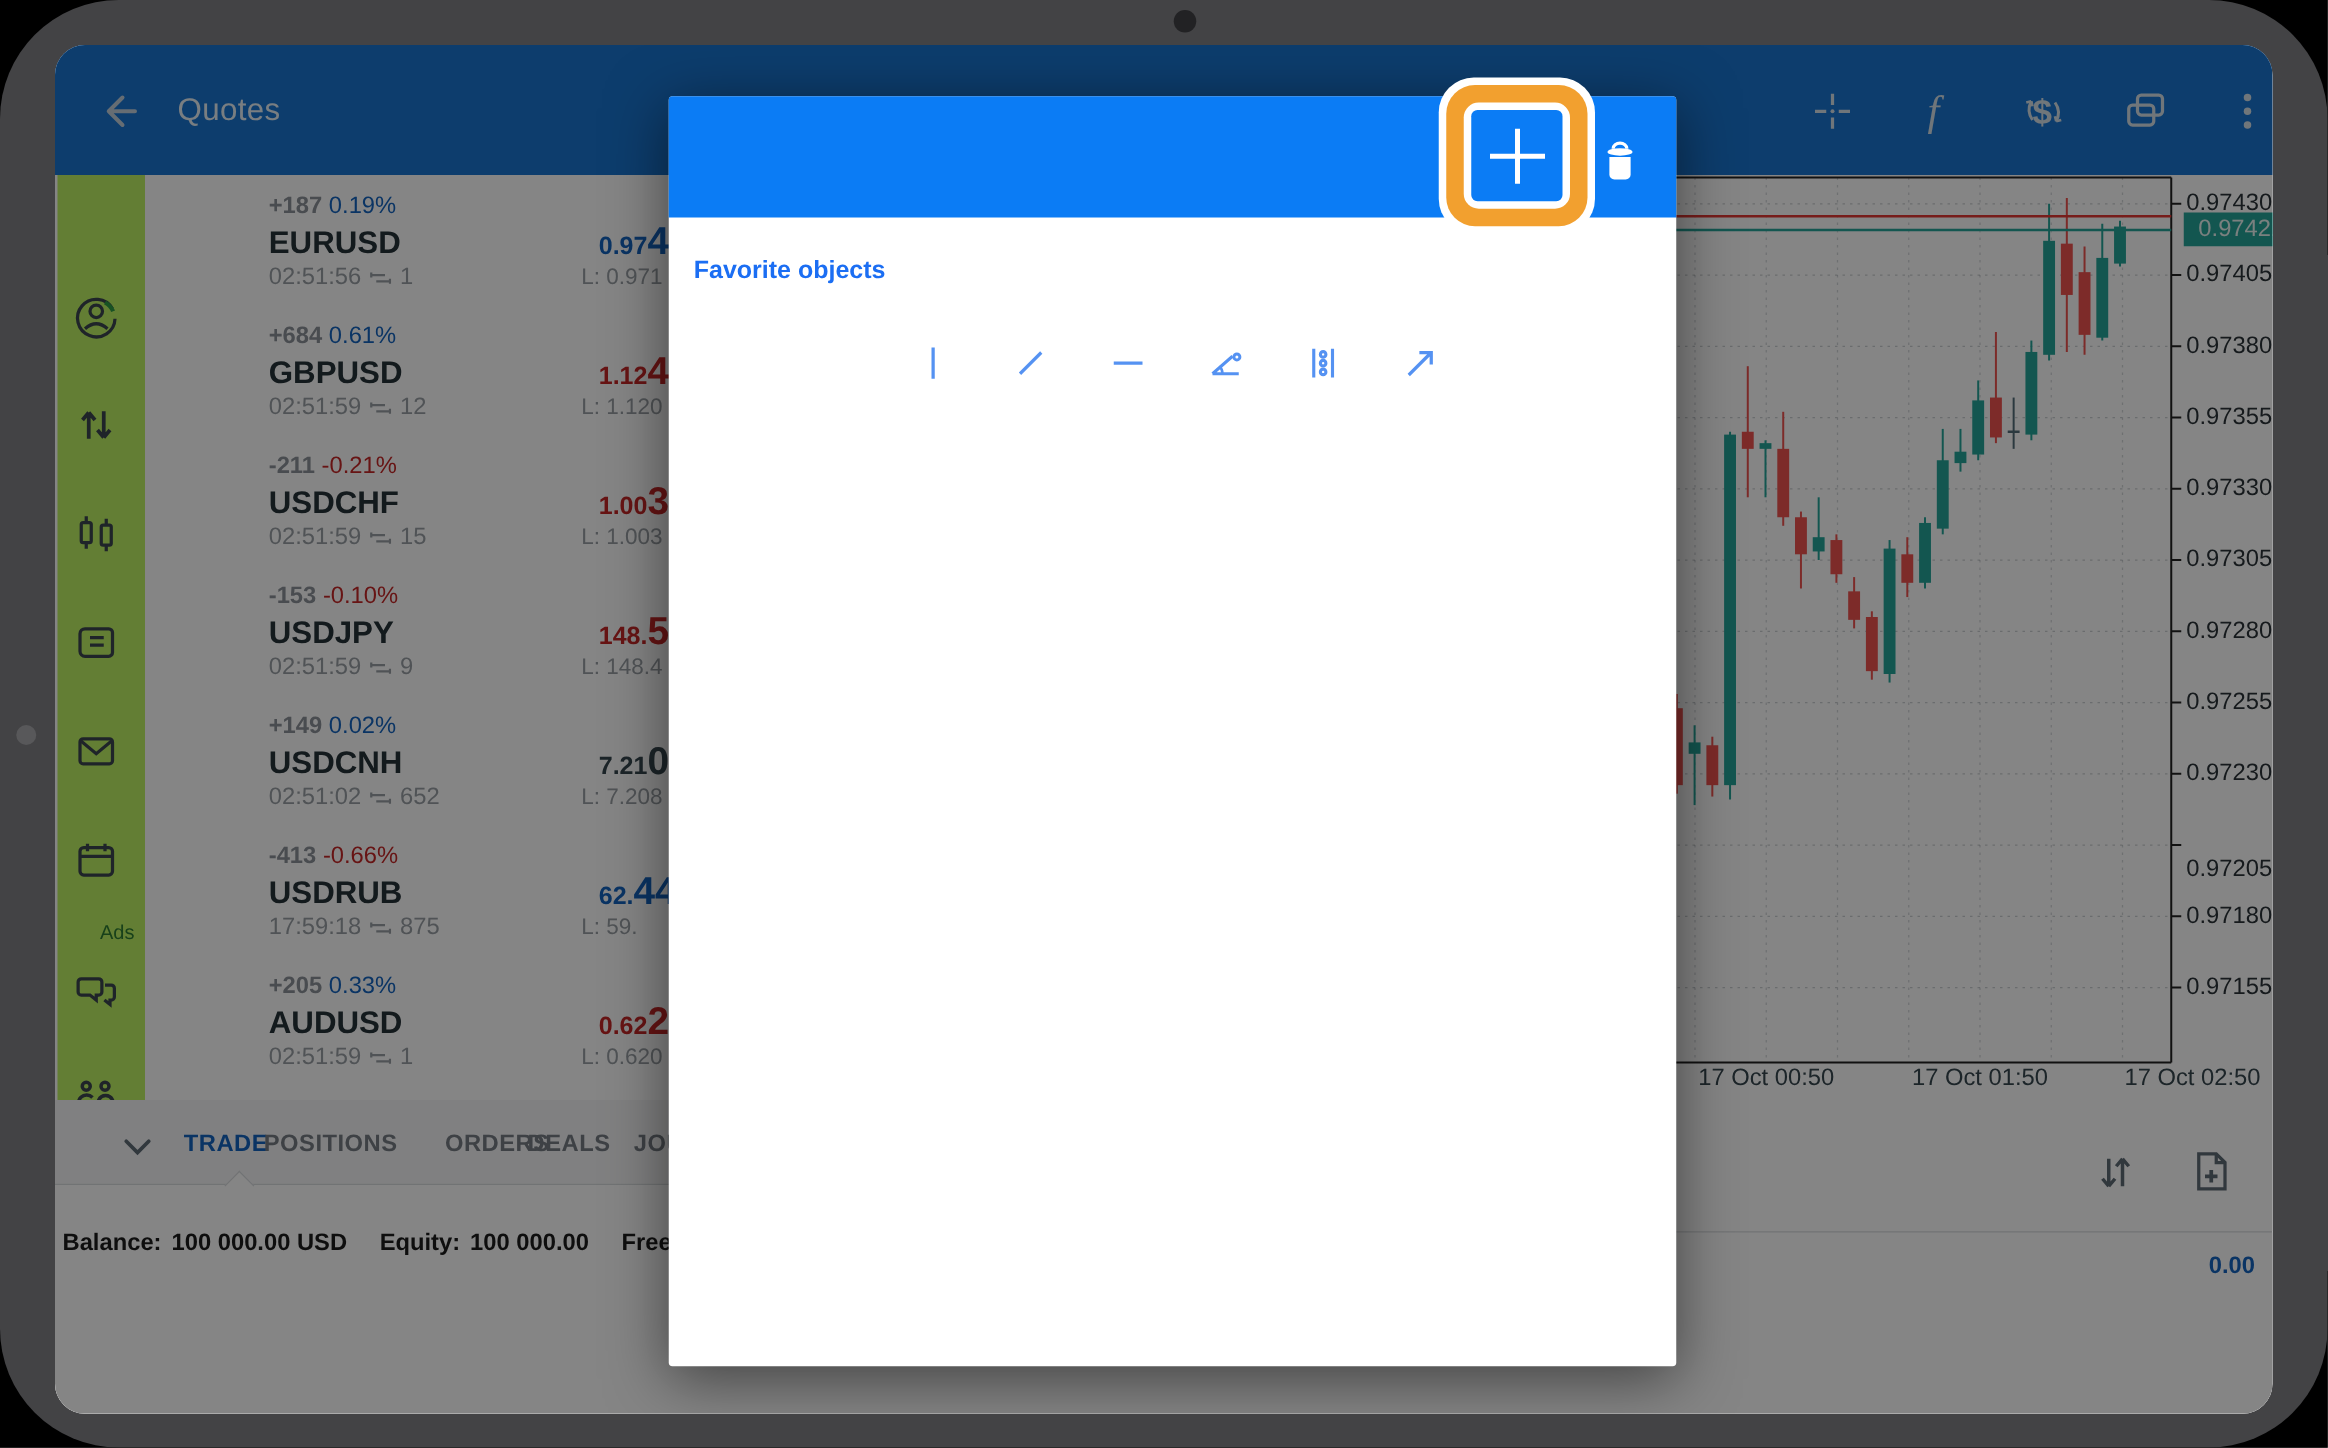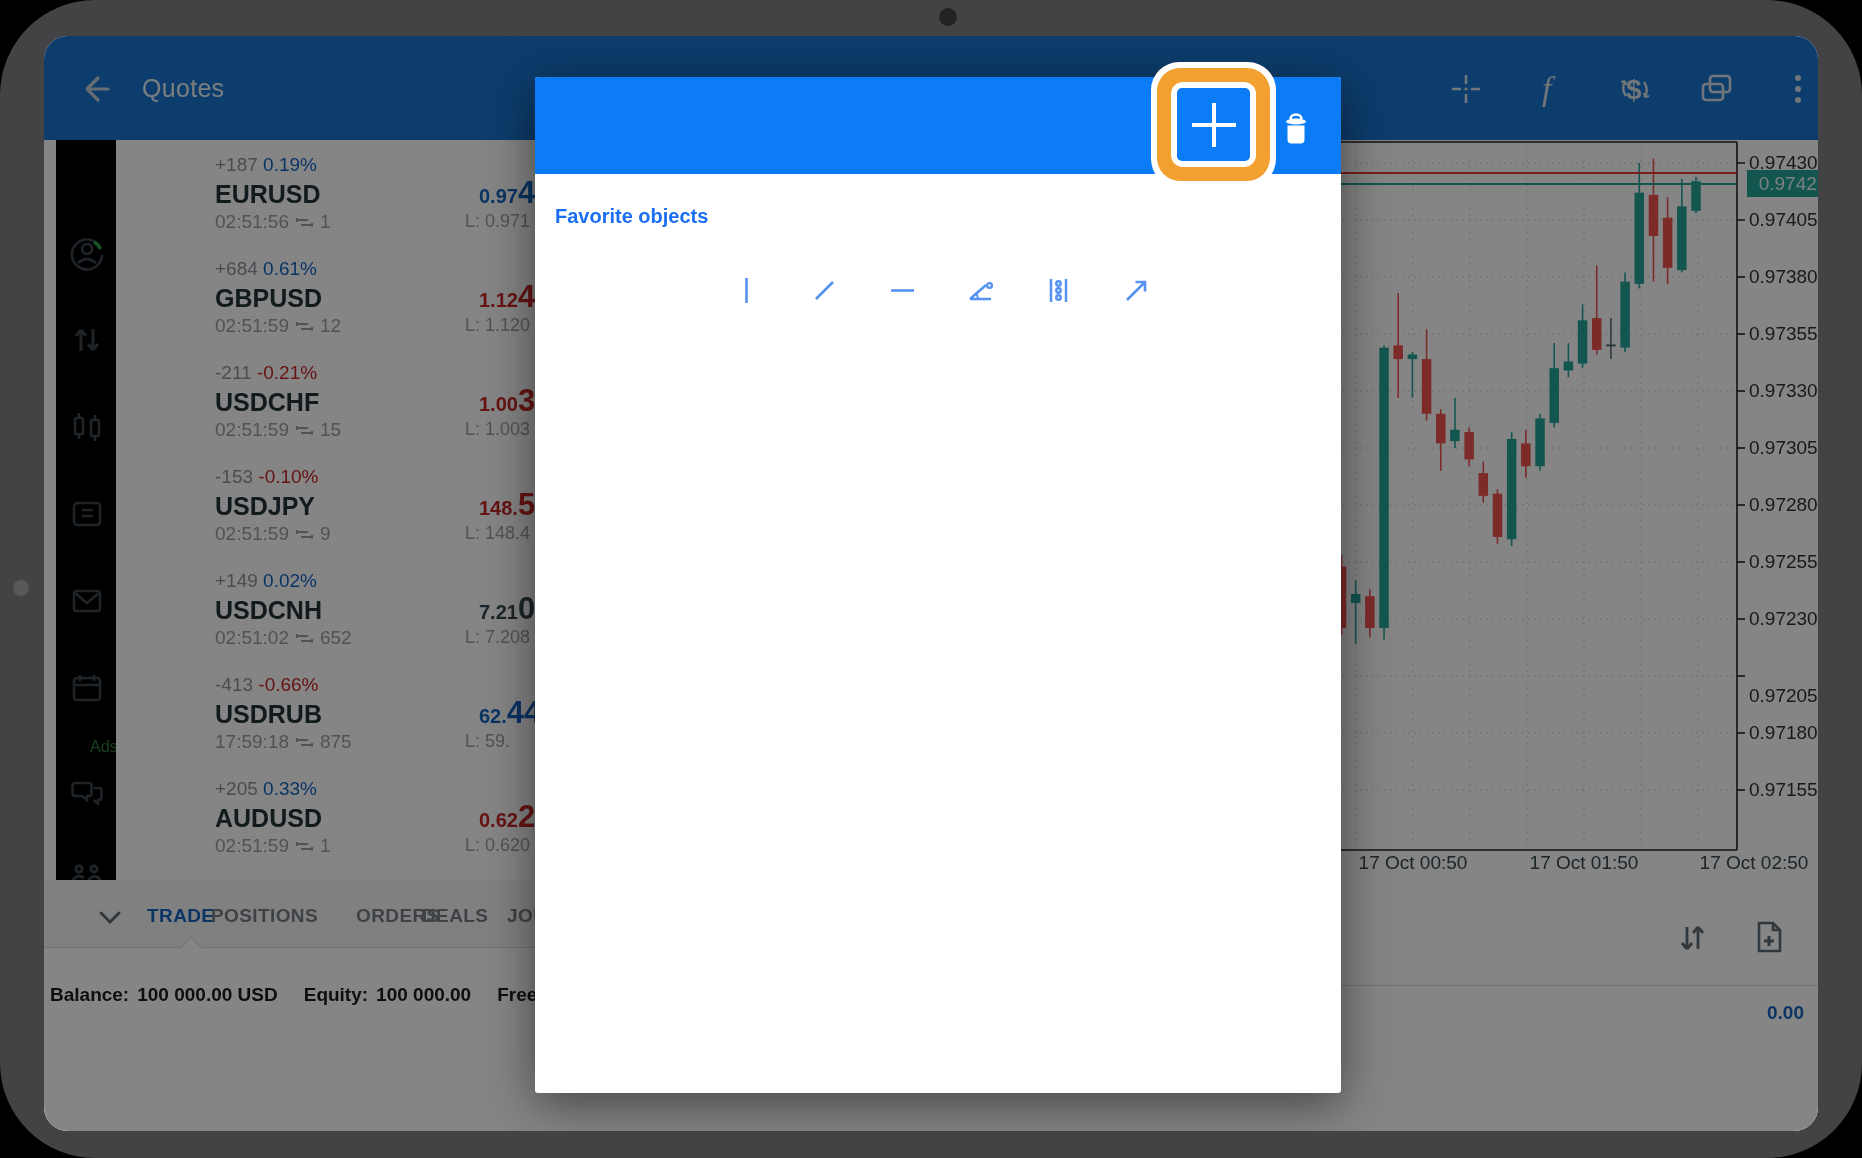--- a/index.html
+++ b/index.html
@@ -11,30 +11,30 @@
           border-radius:24px;overflow:hidden;background:#fff;}
 
   
   .appbar{position:absolute;left:0;top:0;width:1774px;height:104px;background:#1976D2;}
   .appbar .back{position:absolute;left:28px;top:31px;width:44px;height:44px;}
   .appbar .title{position:absolute;left:98px;top:0;height:104px;line-height:104px;
                  font-size:25px;color:#E9F1F7;letter-spacing:.3px;}
   .abicon{position:absolute;top:31px;width:44px;height:44px;color:#D7E2EA;}
 
   
-  .sidebar{position:absolute;left:12px;top:104px;width:71px;height:740px;background:#000000;
+  .sidebar{position:absolute;left:2px;top:104px;width:71px;height:740px;background:#bef264;
            border-right:6px solid #ef4444;overflow:hidden;}
   .sbicon{position:absolute;left:11px;width:40px;height:40px;color:#3C4650;}
   .ads{position:absolute;left:34px;font-size:16px;color:#2F7D33;}
 
   
   .quotes{position:absolute;left:72px;top:104px;width:1034px;height:740px;background:#fff;overflow:hidden;}
   .qrow{position:absolute;left:0;width:100%;height:104px;}
   .q-change{position:absolute;left:99px;top:12px;font-size:19px;color:#8D9299;}
-  .q-change b{font-weight:normal;}
+  .q-change b{font-weight:bold;}
   .q-pct-up{color:#1565C0;}
   .q-pct-down{color:#C62828;}
   .q-symbol{position:absolute;left:99px;top:38px;font-size:25px;font-weight:bold;color:#263238;}
   .q-time{position:absolute;left:99px;top:69px;font-size:19px;color:#9AA0A6;display:flex;align-items:center;gap:7px;text-align:center;}
   .q-price{position:absolute;left:363px;top:33px;white-space:nowrap;font-weight:bold;}
   .q-price .sm{font-size:20px;}
   .q-price .bg{font-size:31px;}
   .q-price .sp{font-size:18px;vertical-align:9px;}
   .pc-blue{color:#1565C0;} .pc-red{color:#C62828;} .pc-neutral{color:#37474F;}
   .q-low{position:absolute;left:349px;top:69px;font-size:18px;color:#9AA0A6;}

